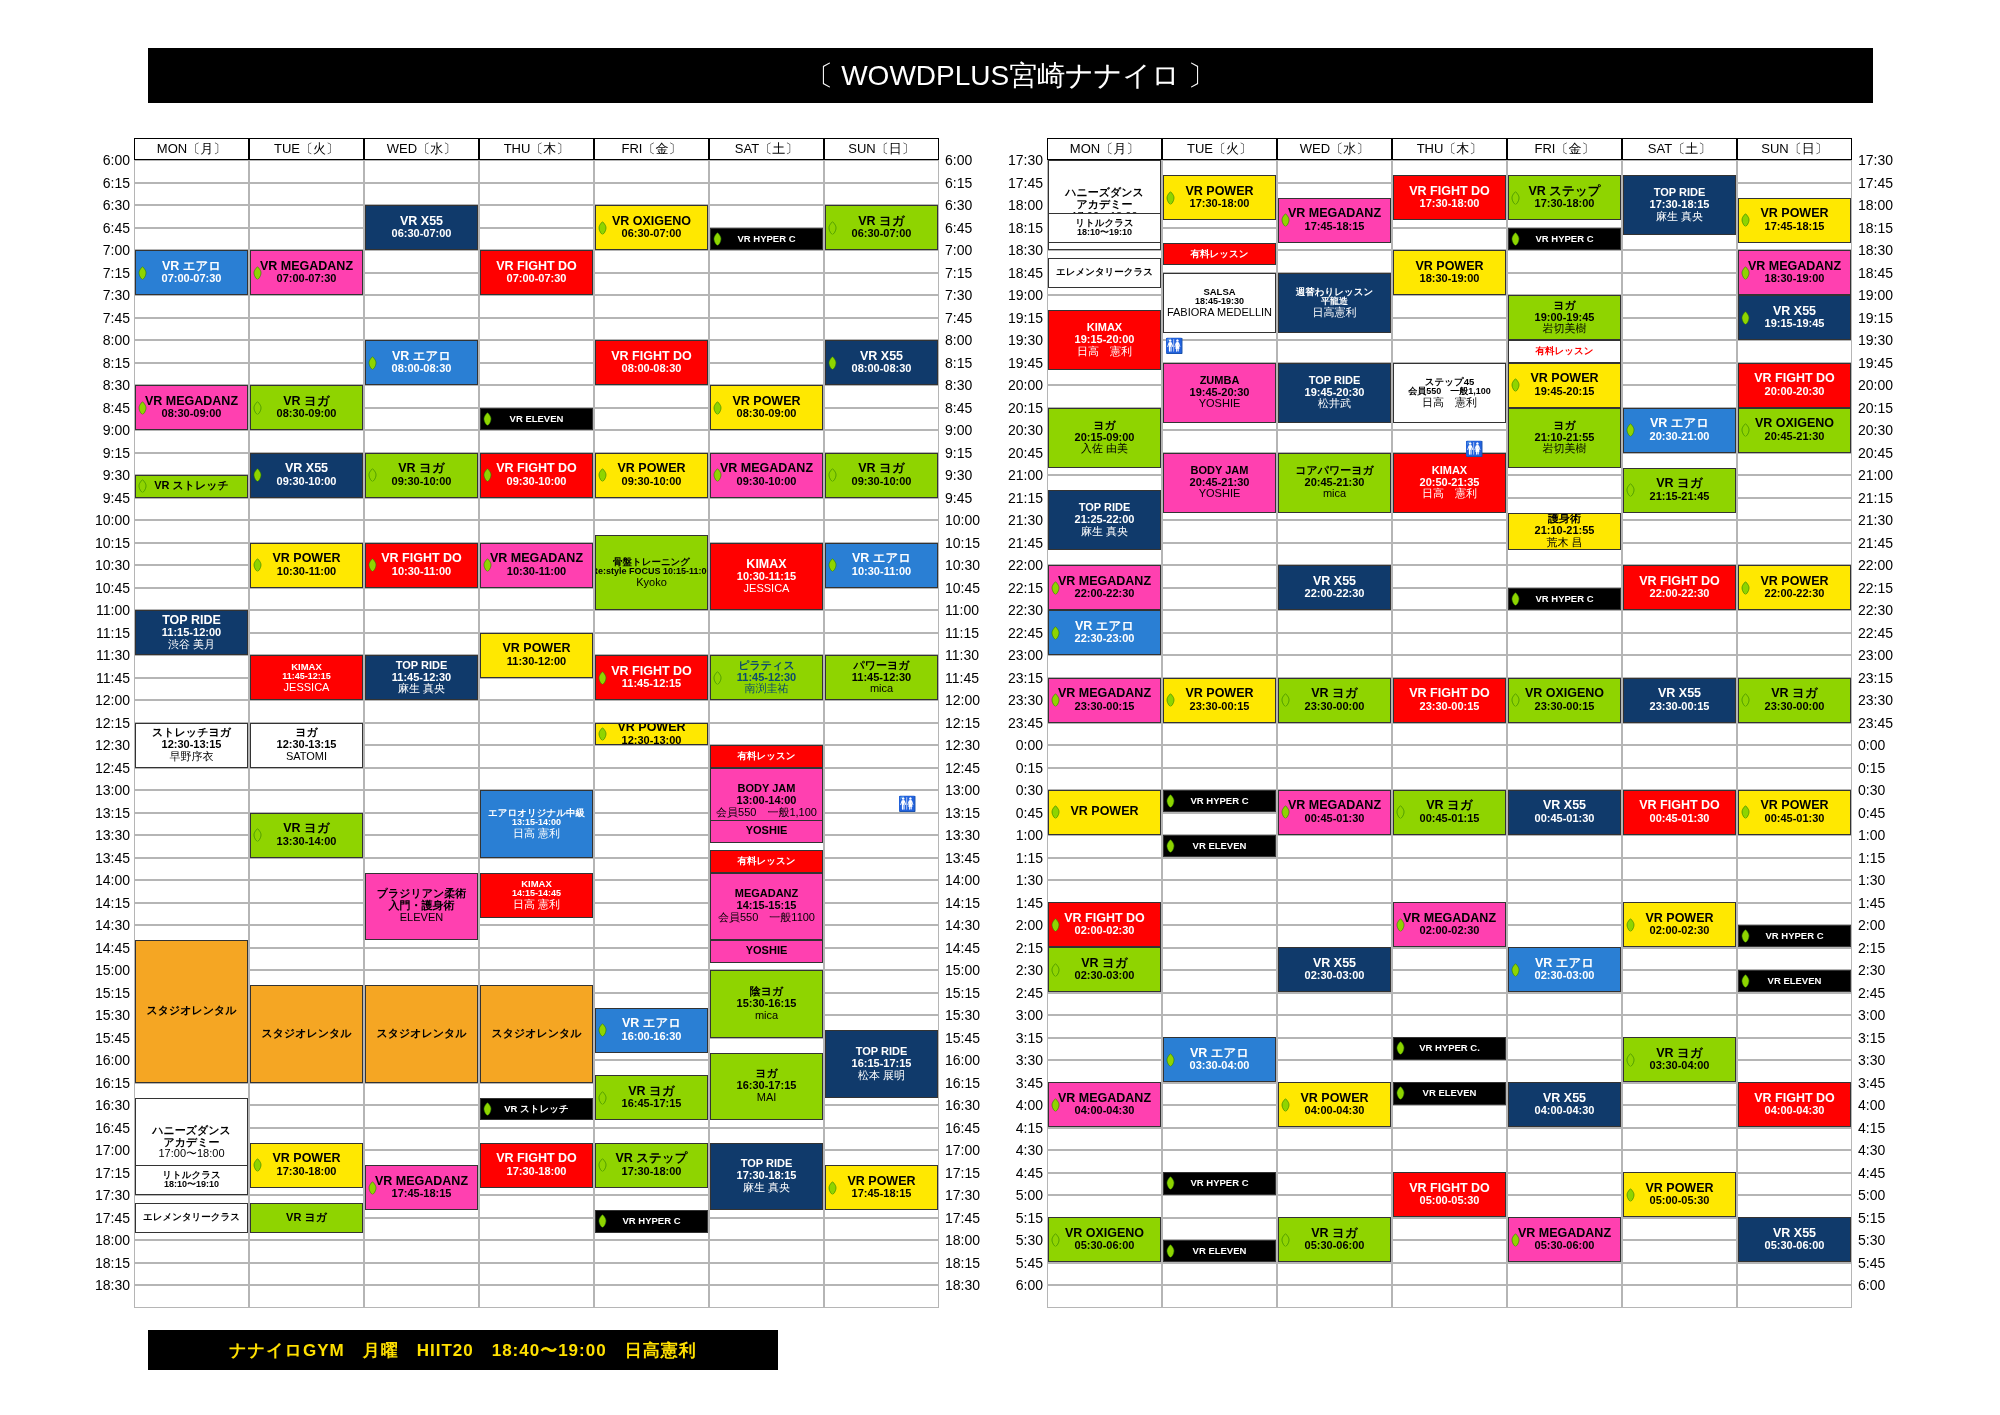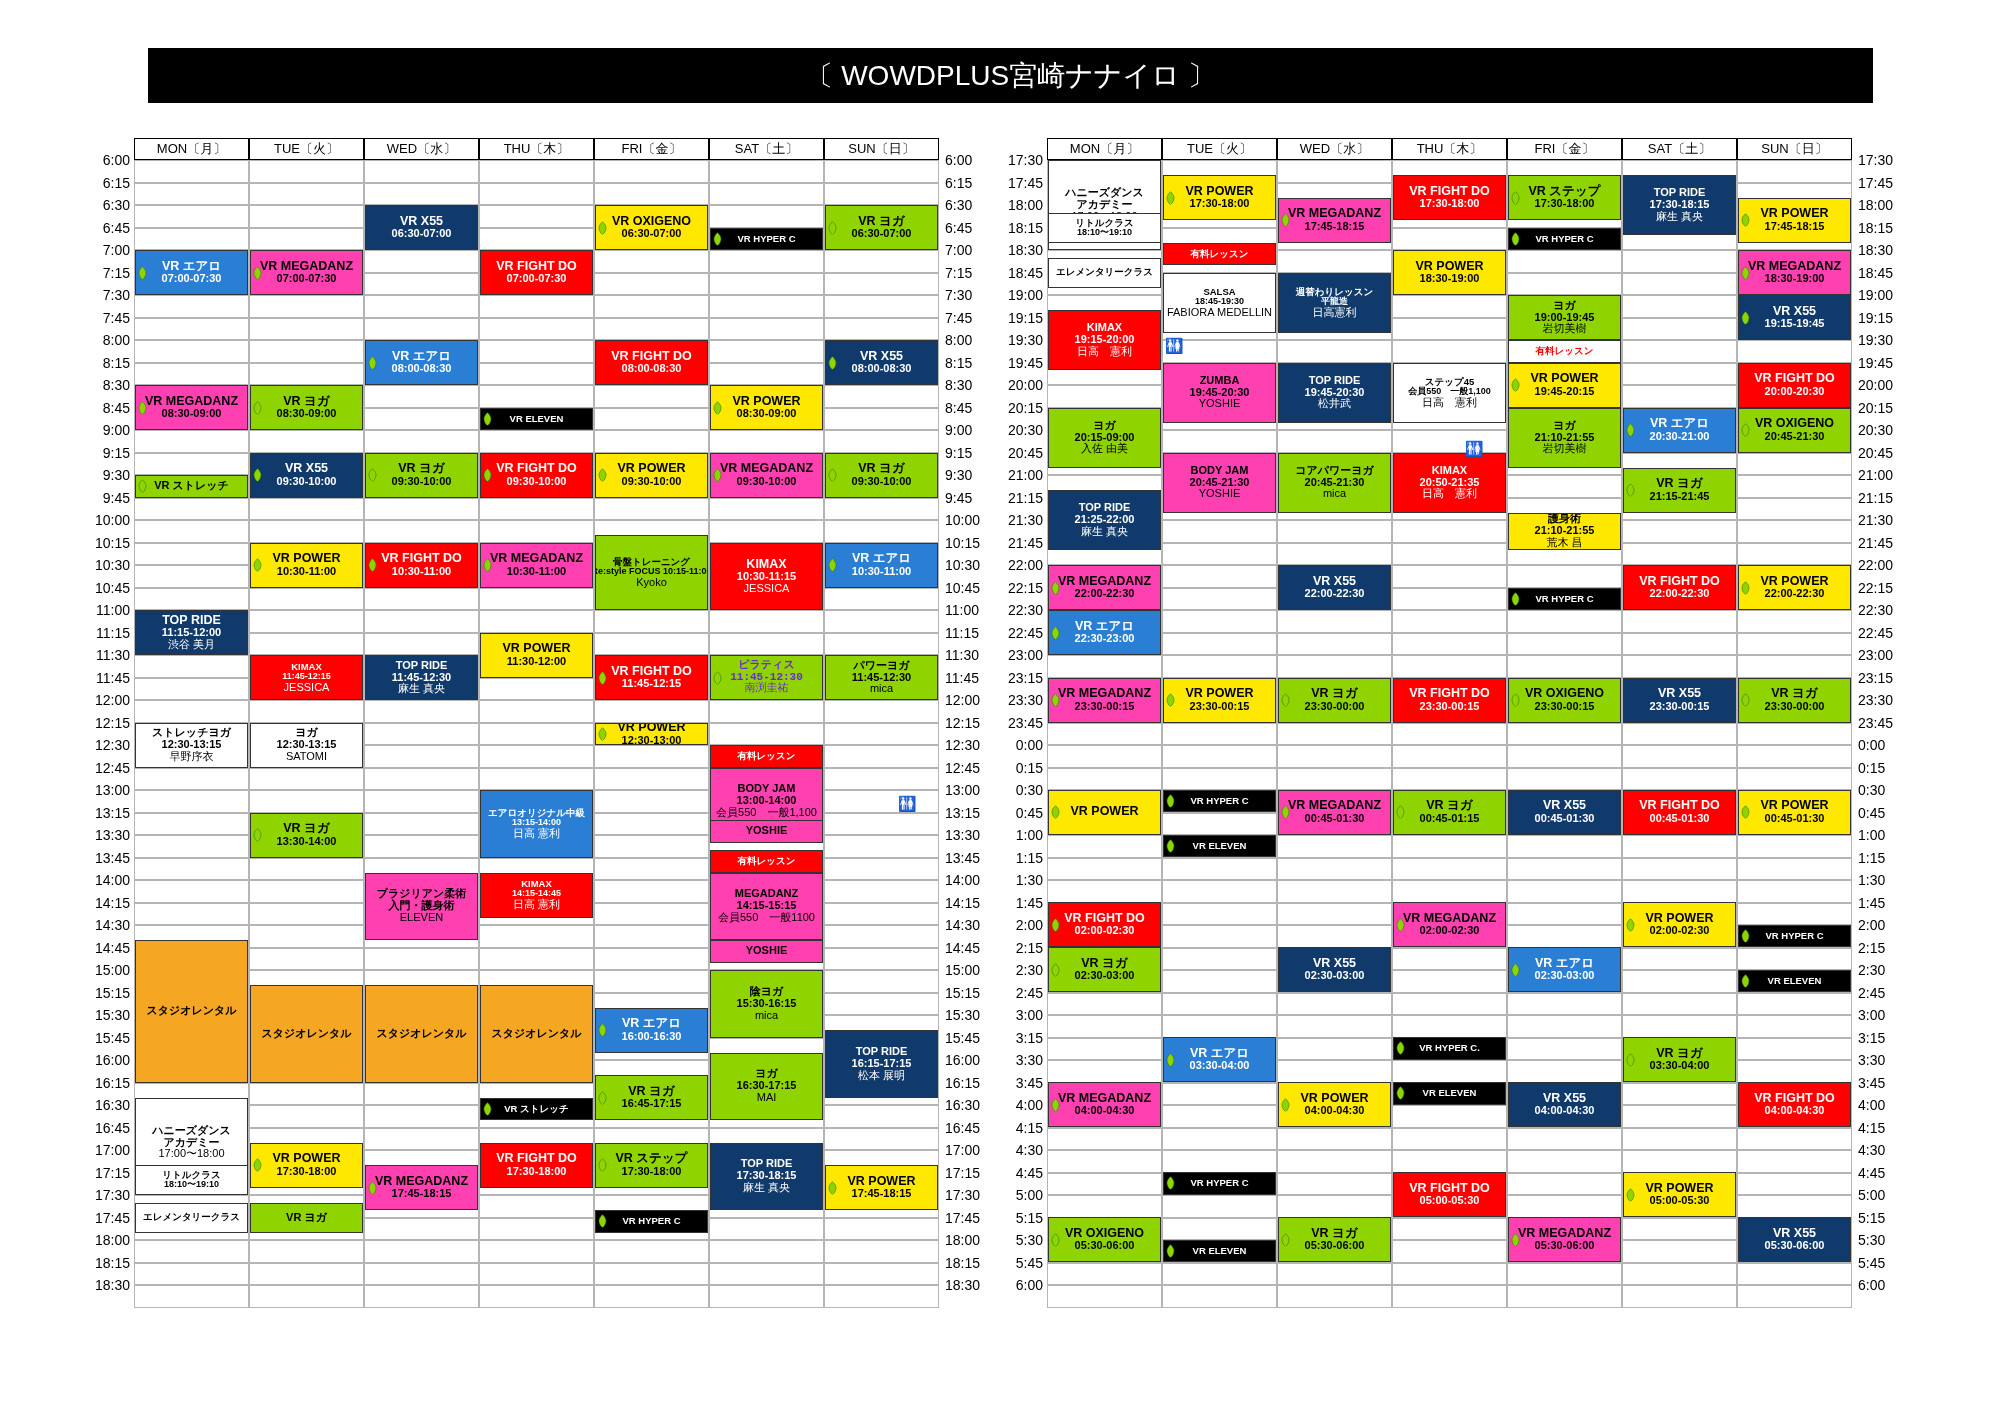--- a/index.html
+++ b/index.html
@@ -758,21 +758,21 @@
         </div>
         <div class="ev" style="left: 523px; top: 517px; width: 113px; height: 45px; background: rgb(255, 0, 0); color: rgb(255, 255, 255);">
           <span class="leaf">
             <svg width="9" height="13" viewBox="0 0 9 13">
               <path d="M4.5 0 C7 3 9 5 7.5 9 C6.5 12 4.5 13 4.5 13 C4.5 13 2.5 12 1.5 9 C0 5 2 3 4.5 0 Z" fill="#8fd400" stroke="#2a7a00" stroke-width=".6"></path>
             </svg>
           </span>
           <span class="n">VR FIGHT DO</span>
           <span class="tm">11:45-12:15</span>
         </div>
-        <div class="ev small" style="left: 638px; top: 517px; width: 113px; height: 45px; background: rgb(143, 212, 0); color: #6d28d9; font-family: Liberation Mono, monospace;">
+        <div class="ev small" style="left: 638px; top: 517px; width: 113px; height: 45px; background: rgb(143, 212, 0); color: #0c4a6e;">
           <span class="leaf">
             <svg width="9" height="13" viewBox="0 0 9 13">
               <path d="M4.5 0 C7 3 9 5 7.5 9 C6.5 12 4.5 13 4.5 13 C4.5 13 2.5 12 1.5 9 C0 5 2 3 4.5 0 Z" fill="#8fd400" stroke="#2a7a00" stroke-width=".6"></path>
             </svg>
           </span>
           <span class="n">ピラティス</span>
           <span class="tm">11:45-12:30</span>
           <span class="sub">南渕圭祐</span>
         </div>
         <div class="ev small" style="left: 753px; top: 517px; width: 113px; height: 45px; background: rgb(143, 212, 0); color: rgb(0, 0, 0);">
@@ -1985,17 +1985,18 @@
           <span class="n">VR MEGADANZ</span>
           <span class="tm">05:30-06:00</span>
         </div>
         <div class="ev" style="left: 753px; top: 1079px; width: 113px; height: 45px; background: rgb(16, 58, 107); color: rgb(255, 255, 255);">
           <span class="n">VR  X55</span>
           <span class="tm">05:30-06:00</span>
         </div>
       </div>
     </div>
 
+  <div class="banner">ナナイロGYM　月曜　HIIT20　18:40〜19:00　日高憲利</div>
 
 <div class="person" style="left: 898px; top: 795px;">🚻</div>
     <div class="person" style="left: 1165px; top: 337px;">🚻</div>
     <div class="person" style="left: 1465px; top: 440px;">🚻</div>
   </div>
 
 </body></html>

